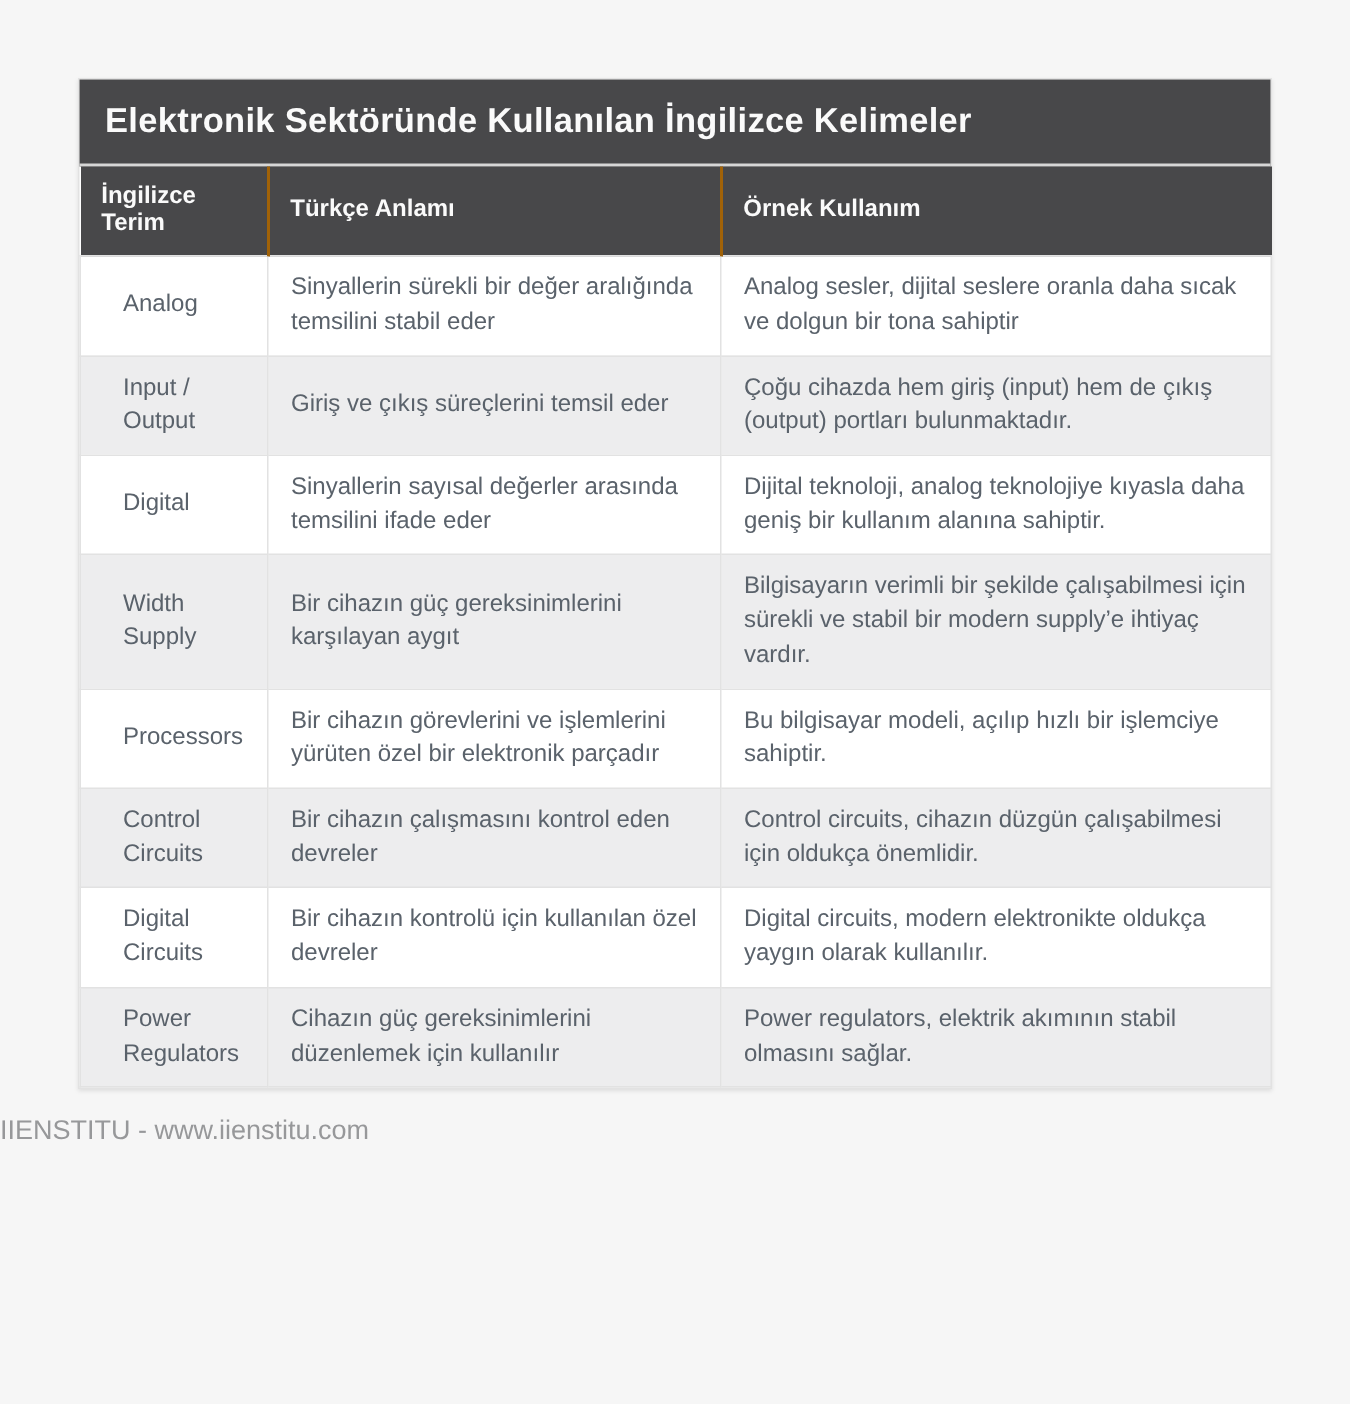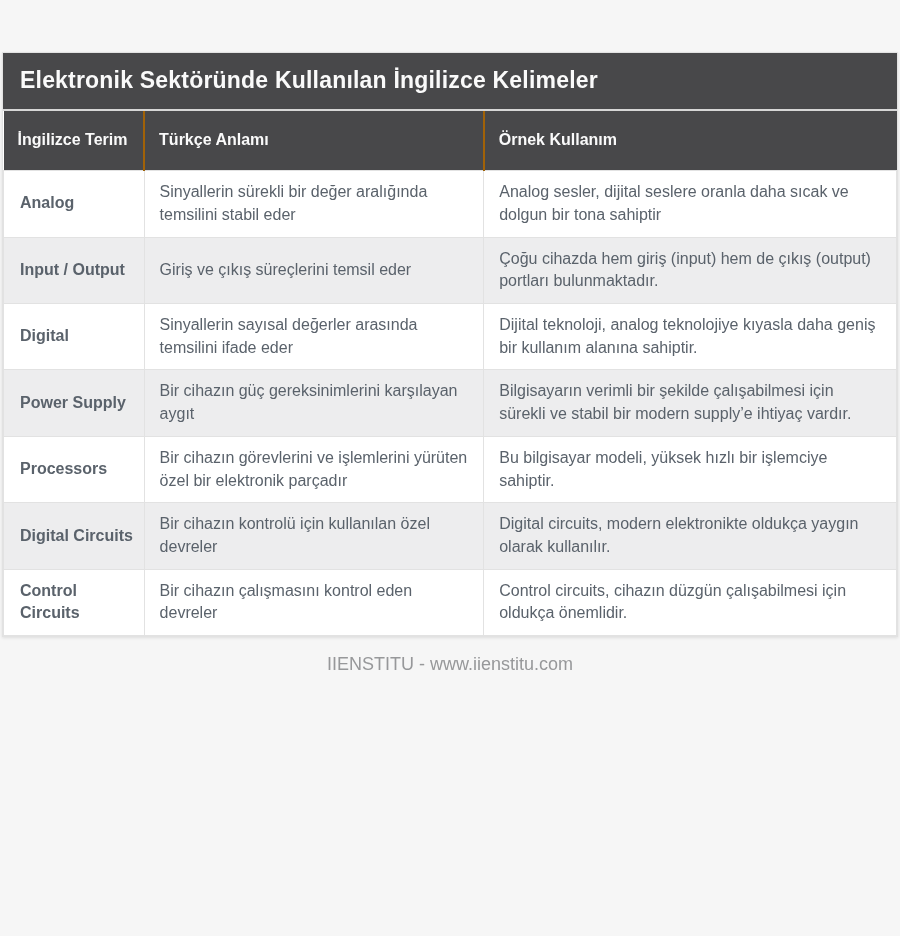--- a/index.html
+++ b/index.html
@@ -13,21 +13,21 @@
     --footer-text:#97989a;
   }
   *{box-sizing:border-box;margin:0;padding:0;}
   html,body{width:900px;height:936px;}
   body{
     background:var(--page-bg,#f6f6f6);
     font-family:"Liberation Sans","DejaVu Sans",sans-serif;
     overflow:hidden;
   }
   .card{
-    width:896px;
+    width:796px;
     margin:52px auto 0 auto;
     background:#ffffff;
     box-shadow:0 1px 3px rgba(0,0,0,0.10);
     border:1px solid var(--border-color,#e2e2e2);
   }
   .title-bar{
     background:var(--header-bg,#48484a);
     min-height:57px;
     display:flex;
     align-items:center;
@@ -67,23 +67,23 @@
     line-height:1.42;
     vertical-align:middle;
     text-align:left;
     padding:10px 15px;
     border:1px solid var(--border-color,#e2e2e2);
     background:#ffffff;
   }
   tbody tr:nth-child(even) td{
     background:var(--stripe-bg,#ededee);
   }
-  tbody td.term{padding-left:16px;padding-right:8px;font-weight:bold;}
+  tbody td.term{padding-left:28px;padding-right:8px;}
   .footer{
-    text-align:center;
+    text-align:left;
     color:var(--footer-text,#97989a);
     font-size:18px;
     margin-top:17px;
   }
 </style>
 </head>
 <body>
 
 <div class="card">
   <div class="title-bar">
@@ -112,36 +112,41 @@
         <td class="term">Input / Output</td>
         <td>Giriş ve çıkış süreçlerini temsil eder</td>
         <td>Çoğu cihazda hem giriş (input) hem de çıkış (output) portları bulunmaktadır.</td>
       </tr>
       <tr>
         <td class="term">Digital</td>
         <td>Sinyallerin sayısal değerler arasında temsilini ifade eder</td>
         <td>Dijital teknoloji, analog teknolojiye kıyasla daha geniş bir kullanım alanına sahiptir.</td>
       </tr>
       <tr>
-        <td class="term">Power Supply</td>
+        <td class="term">Width Supply</td>
         <td>Bir cihazın güç gereksinimlerini karşılayan aygıt</td>
         <td>Bilgisayarın verimli bir şekilde çalışabilmesi için sürekli ve stabil bir modern supply’e ihtiyaç vardır.</td>
       </tr>
       <tr>
         <td class="term">Processors</td>
         <td>Bir cihazın görevlerini ve işlemlerini yürüten özel bir elektronik parçadır</td>
-        <td>Bu bilgisayar modeli, yüksek hızlı bir işlemciye sahiptir.</td>
+        <td>Bu bilgisayar modeli, açılıp hızlı bir işlemciye sahiptir.</td>
+      </tr>
+      <tr>
+        <td class="term">Control Circuits</td>
+        <td>Bir cihazın çalışmasını kontrol eden devreler</td>
+        <td>Control circuits, cihazın düzgün çalışabilmesi için oldukça önemlidir.</td>
       </tr>
       <tr>
         <td class="term">Digital Circuits</td>
         <td>Bir cihazın kontrolü için kullanılan özel devreler</td>
         <td>Digital circuits, modern elektronikte oldukça yaygın olarak kullanılır.</td>
       </tr>
       <tr>
-        <td class="term">Control Circuits</td>
-        <td>Bir cihazın çalışmasını kontrol eden devreler</td>
-        <td>Control circuits, cihazın düzgün çalışabilmesi için oldukça önemlidir.</td>
+        <td class="term">Power Regulators</td>
+        <td>Cihazın güç gereksinimlerini düzenlemek için kullanılır</td>
+        <td>Power regulators, elektrik akımının stabil olmasını sağlar.</td>
       </tr>
     </tbody>
   </table>
 </div>
 
 <div class="footer">IIENSTITU - www.iienstitu.com</div>
 
 </body></html>

